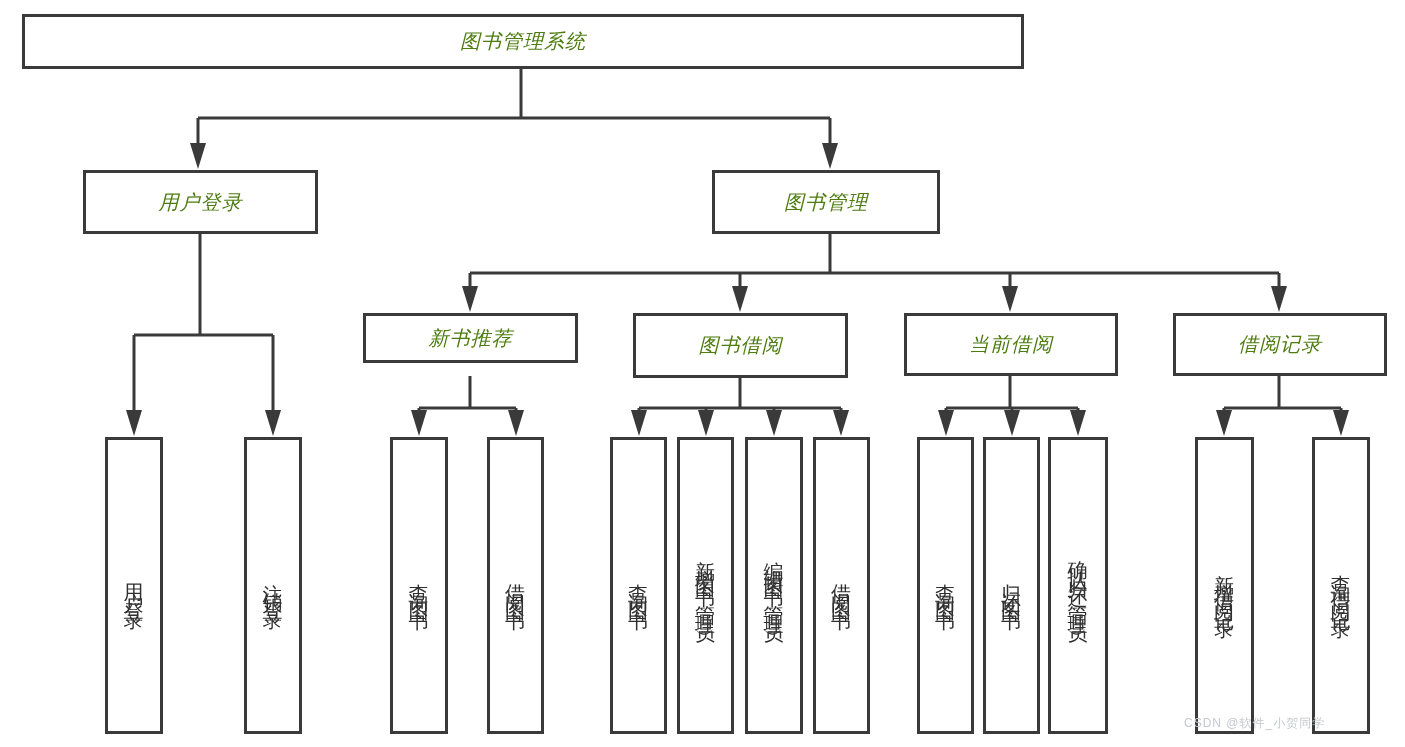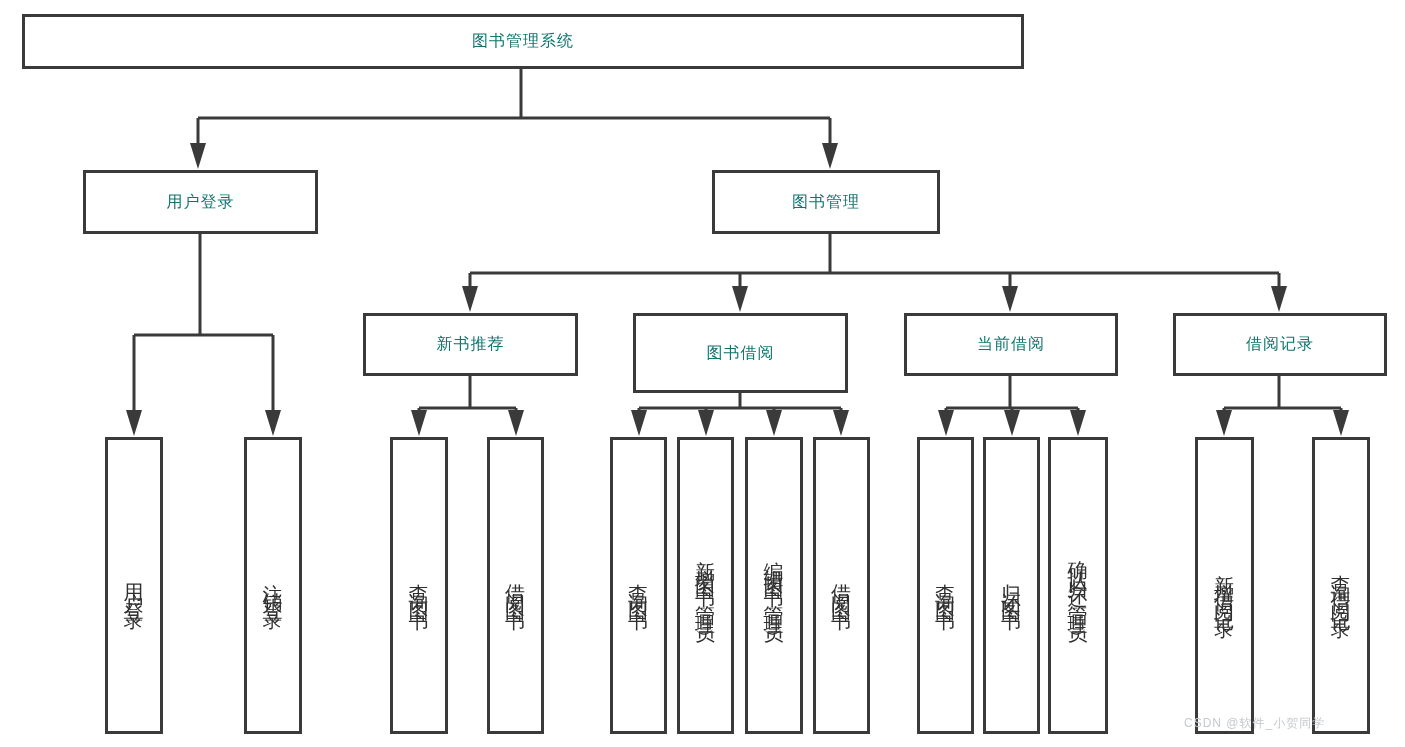--- a/index.html
+++ b/index.html
@@ -7,21 +7,21 @@
     position:relative;width:1405px;height:747px;background:#ffffff;overflow:hidden;
     font-family:"Liberation Sans","DejaVu Sans",sans-serif;color:#303030;
   }
   .connectors{position:absolute;left:0;top:0;z-index:0;}
   .cline{stroke:#3a3a3a;stroke-width:3;fill:none;}
   .ahead{fill:#3a3a3a;stroke:none;}
   .box{
     position:absolute;background:#ffffff;border:3px solid #3a3a3a;box-sizing:border-box;
     display:flex;align-items:center;justify-content:center;z-index:1;
   }
-  .lbl{font-size:16px;letter-spacing:1px;color:#0f766e;white-space:nowrap;}
+  .lbl{font-size:20px;letter-spacing:1px;color:#4d7c0f;white-space:nowrap;font-style:italic;}
   .leaf{top:437px;height:297px;}
   .vlbl{
     writing-mode:vertical-rl;text-orientation:mixed;
     font-size:20px;letter-spacing:9px;line-height:1;color:#2f2f2f;
   }
   .watermark{
     position:absolute;left:1184px;top:715px;z-index:2;
     font-size:12px;color:#c5c8cc;letter-spacing:1px;white-space:nowrap;
   }
 </style>
@@ -56,24 +56,24 @@
     <span class="lbl">图书管理系统</span>
   </div>
 
   <div class="box" style="left:83px;top:170px;width:235px;height:64px">
     <span class="lbl">用户登录</span>
   </div>
   <div class="box" style="left:712px;top:170px;width:228px;height:64px">
     <span class="lbl">图书管理</span>
   </div>
 
-  <div class="box" style="left:363px;top:313px;width:215px;height:63px">
+  <div class="box" style="left:363px;top:313px;width:215px;height:50px">
     <span class="lbl">新书推荐</span>
   </div>
-  <div class="box" style="left:633px;top:313px;width:215px;height:80px">
+  <div class="box" style="left:633px;top:313px;width:215px;height:65px">
     <span class="lbl">图书借阅</span>
   </div>
   <div class="box" style="left:1173px;top:313px;width:214px;height:63px">
     <span class="lbl">借阅记录</span>
   </div>
   <div class="box" style="left:904px;top:313px;width:214px;height:63px">
     <span class="lbl">当前借阅</span>
   </div>
 
   <div class="box leaf" style="left:105px;width:58px">

